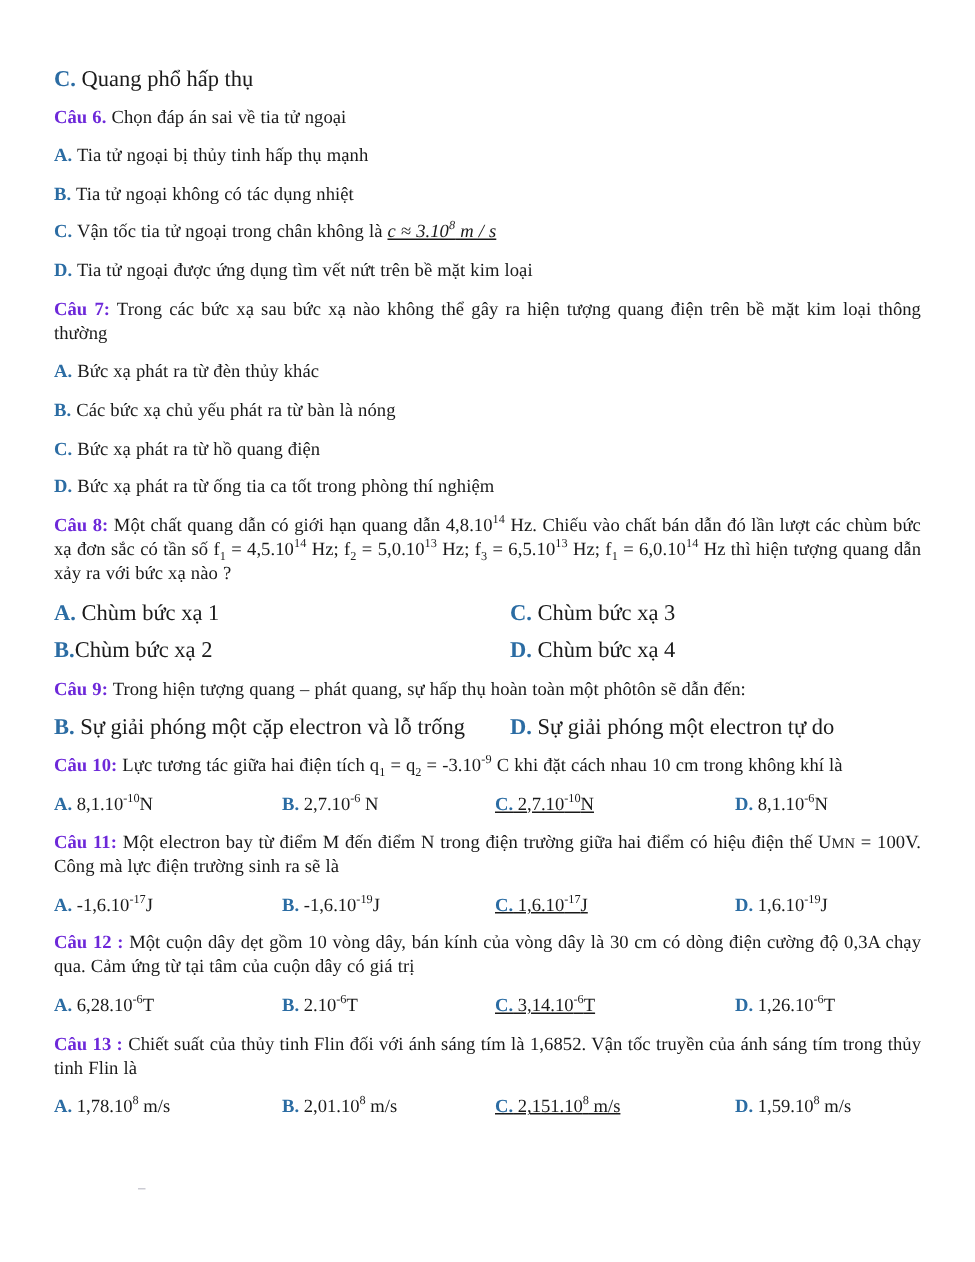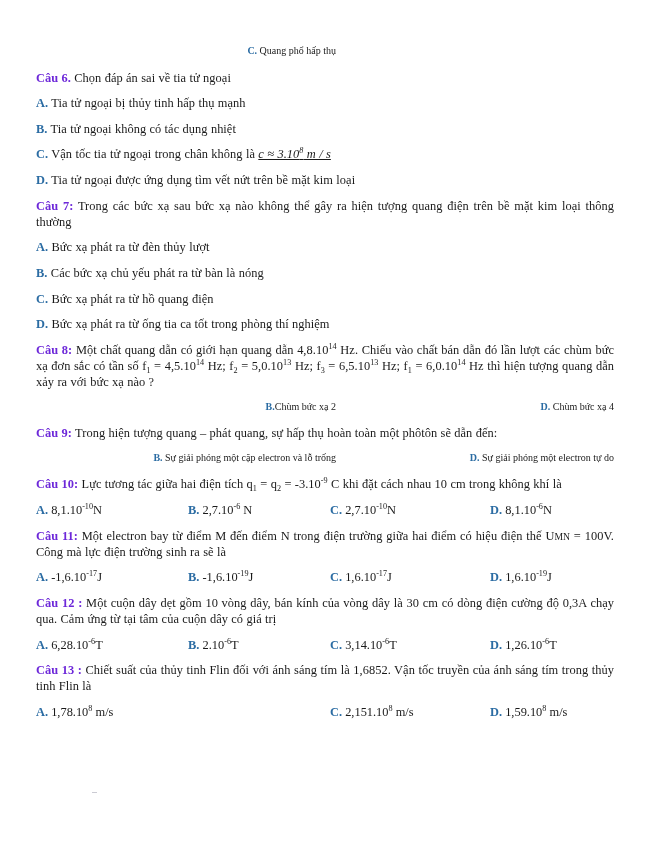--- a/index.html
+++ b/index.html
@@ -48,25 +48,24 @@
     font-weight: bold;
   }
   .opt-letter {
     color: #2b6ca3;
     font-weight: bold;
   }
 
   
   .row2 {
     position: relative;
-    font-size: 10px;
+    font-size: 15px;
     line-height: 1.30;
     margin: 0 0 9.5px 0;
     min-height: 16px;
-    text-align: right;
   }
   .row2 .c1 {
     position: absolute;
     left: 0;
     top: 0;
     width: 300px;
   }
   .row2 .c2 {
     position: absolute;
     left: 304px;
@@ -81,21 +80,21 @@
     line-height: 1.30;
     margin: 0 0 9.5px 0;
     min-height: 16px;
   }
   .row4 .c {
     position: absolute;
     top: 0;
   }
   .row4 .c1 { left: 0px;   width: 150px; }
   .row4 .c2 { left: 152px; width: 140px; }
-  .row4 .c3 { left: 294px; width: 150px; }
+  .row4 .c3 { left: 294px; width: 150px; text-decoration: underline; }
   .row4 .c4 { left: 454px; width: 124px; }
 
   sup {
     font-size: 0.66em;
     vertical-align: super;
     line-height: 0;
   }
   sub {
     font-size: 0.66em;
     vertical-align: sub;
@@ -134,30 +133,34 @@
     <p class="qline"><span class="opt-letter">A.</span><span> Tia tử ngoại bị thủy  tinh hấp thụ mạnh</span></p>
 
     <p class="qline"><span class="opt-letter">B.</span><span> Tia tử ngoại không có tác dụng nhiệt</span></p>
 
     <p class="qline"><span class="opt-letter">C.</span><span> Vận tốc tia tử ngoại trong chân không là </span><span class="mathit"><span>c ≈ 3.10</span><sup>8</sup><span> m / s</span></span></p>
 
     <p class="qline"><span class="opt-letter">D.</span><span> Tia tử ngoại được ứng dụng tìm vết nứt trên bề mặt kim loại</span></p>
 
     <p class="qline stem"><span class="lbl">Câu 7:</span><span> Trong các bức xạ sau bức xạ nào không thể gây ra hiện tượng quang điện trên bề mặt kim loại thông thường</span></p>
 
-    <p class="qline"><span class="opt-letter">A.</span><span> Bức xạ phát ra từ đèn thủy lượt</span></p>
+    <p class="qline"><span class="opt-letter">A.</span><span> Bức xạ phát ra từ đèn thủy khác</span></p>
 
     <p class="qline"><span class="opt-letter">B.</span><span> Các bức xạ chủ yếu phát ra từ bàn là nóng</span></p>
 
     <p class="qline"><span class="opt-letter">C.</span><span> Bức xạ phát ra từ hồ quang điện</span></p>
 
     <p class="qline"><span class="opt-letter">D.</span><span> Bức xạ phát ra từ ống tia ca tốt trong phòng thí nghiệm</span></p>
 
     <p class="qline stem"><span class="lbl">Câu 8:</span><span> Một chất quang dẫn có giới hạn quang dẫn 4,8.10</span><sup>14</sup><span> Hz. Chiếu vào chất bán dẫn đó lần lượt các chùm bức xạ đơn sắc có tần số f</span><sub>1</sub><span> = 4,5.10</span><sup>14</sup><span> Hz; f</span><sub>2</sub><span> = 5,0.10</span><sup>13</sup><span> Hz; f</span><sub>3</sub><span> = 6,5.10</span><sup>13</sup><span> Hz; f</span><sub>1</sub><span> = 6,0.10</span><sup>14</sup><span> Hz thì hiện tượng quang dẫn xảy ra với bức xạ nào ?</span></p>
 
+    <div class="row2">
+      <div class="c1"><span class="opt-letter">A.</span><span> Chùm bức xạ 1</span></div>
+      <div class="c2"><span class="opt-letter">C.</span><span> Chùm bức xạ 3</span></div>
+    </div>
 
     <div class="row2">
       <div class="c1"><span class="opt-letter">B.</span><span>Chùm bức xạ 2</span></div>
       <div class="c2"><span class="opt-letter">D.</span><span> Chùm bức xạ 4</span></div>
     </div>
 
     <p class="qline stem"><span class="lbl">Câu 9:</span><span> Trong hiện tượng quang – phát quang, sự hấp thụ hoàn toàn một phôtôn sẽ dẫn đến:</span></p>
 
 
     <div class="row2">
@@ -189,20 +192,21 @@
       <div class="c c1"><span class="opt-letter">A.</span><span> 6,28.10</span><sup>-6</sup><span>T</span></div>
       <div class="c c2"><span class="opt-letter">B.</span><span> 2.10</span><sup>-6</sup><span>T</span></div>
       <div class="c c3"><span class="opt-letter">C.</span><span> 3,14.10</span><sup>-6</sup><span>T</span></div>
       <div class="c c4"><span class="opt-letter">D.</span><span> 1,26.10</span><sup>-6</sup><span>T</span></div>
     </div>
 
     <p class="qline stem"><span class="lbl">Câu 13 :</span><span> Chiết suất của thủy tinh Flin đối với ánh sáng tím là 1,6852. Vận tốc truyền của ánh sáng tím trong thủy tinh Flin là</span></p>
 
     <div class="row4">
       <div class="c c1"><span class="opt-letter">A.</span><span> 1,78.10</span><sup>8</sup><span> m/s</span></div>
+      <div class="c c2"><span class="opt-letter">B.</span><span> 2,01.10</span><sup>8</sup><span> m/s</span></div>
       <div class="c c3"><span class="opt-letter">C.</span><span> 2,151.10</span><sup>8</sup><span> m/s</span></div>
       <div class="c c4"><span class="opt-letter">D.</span><span> 1,59.10</span><sup>8</sup><span> m/s</span></div>
     </div>
 
   </div>
 
   <div class="artifact"></div>
 </div>
 
 </body></html>

